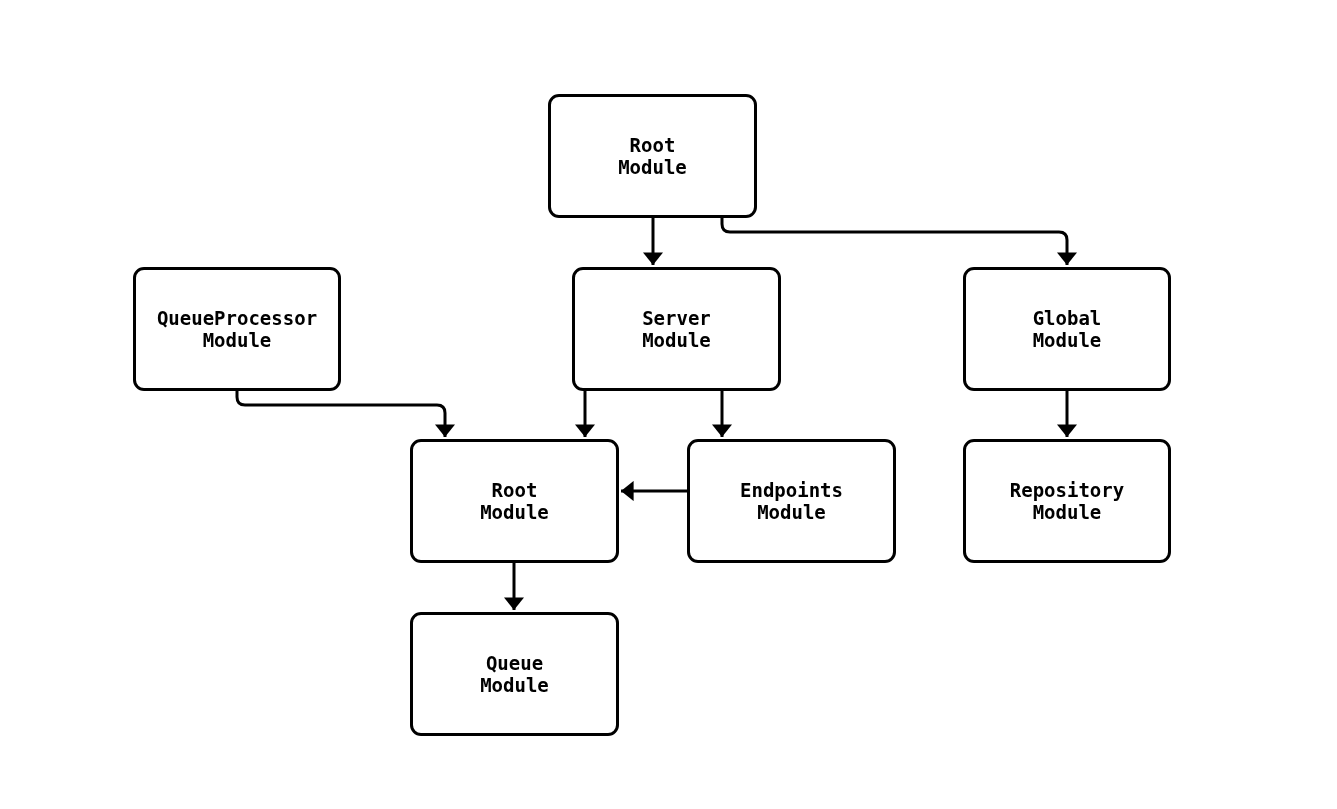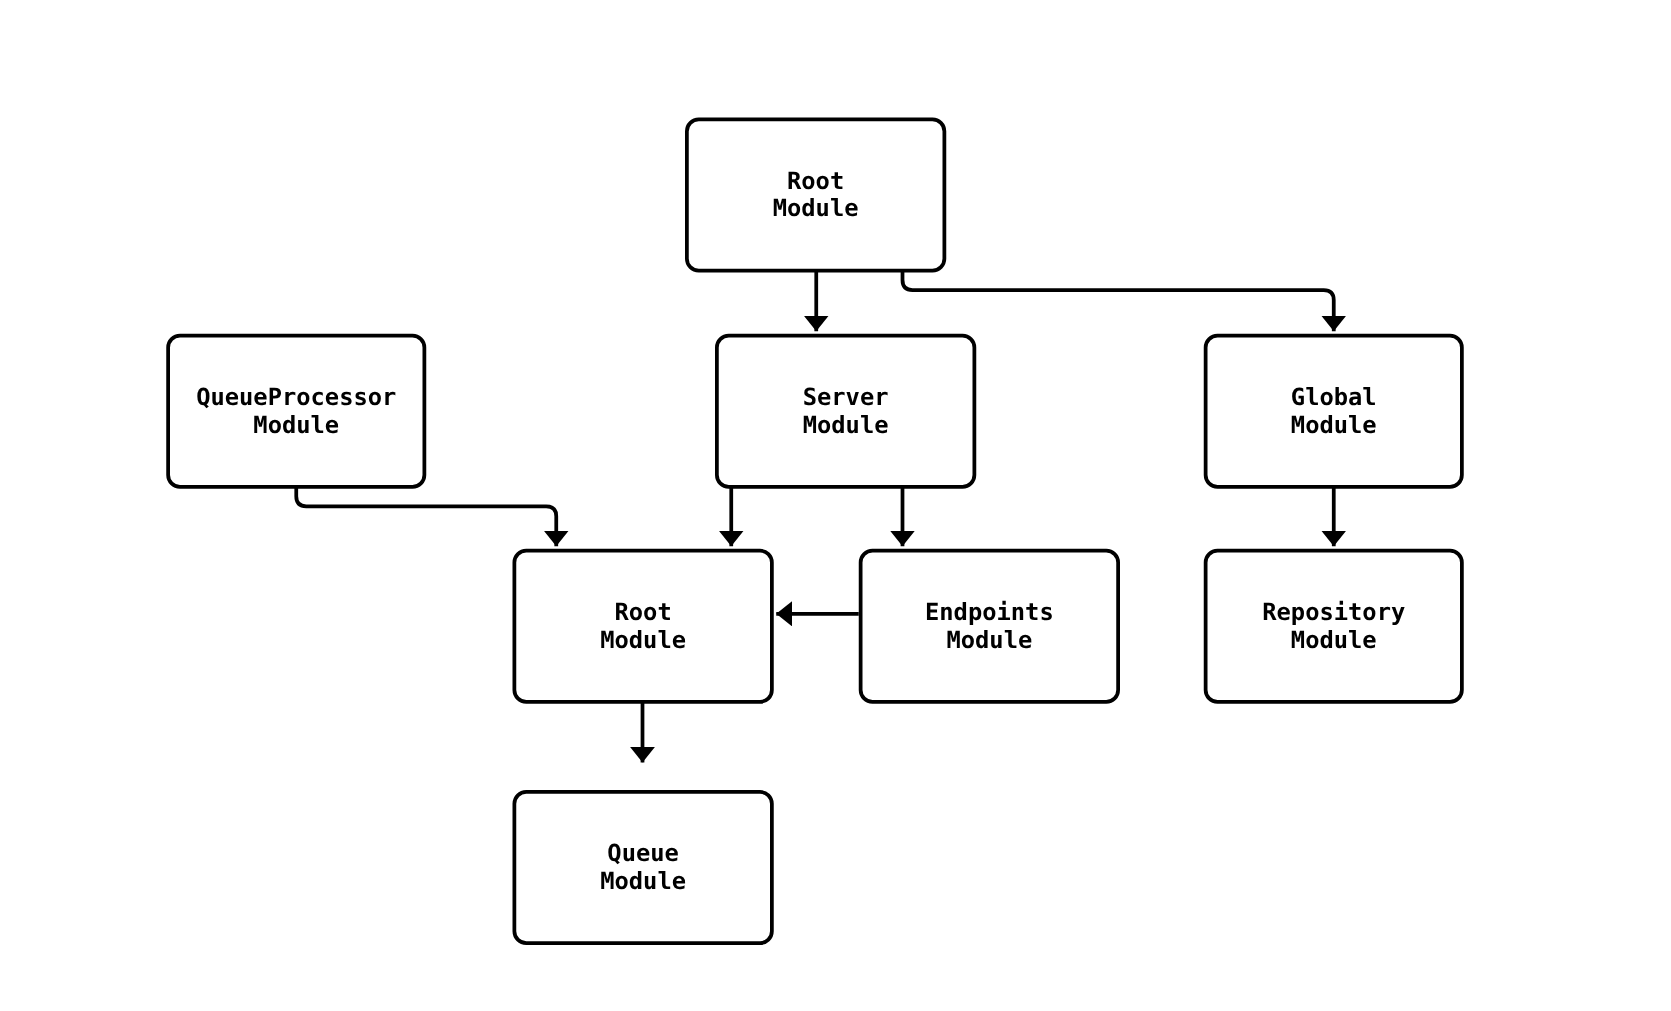--- a/index.html
+++ b/index.html
@@ -45,21 +45,21 @@
     color: #000000;
     white-space: nowrap;
   }
   #node-root        { left: 548px; top: 94px;  }
   #node-queueproc   { left: 133px; top: 267px; width: 208px; text-align: center; }
   #node-server      { left: 548px; top: 267px; margin-left: 24px; }
   #node-global      { left: 963px; top: 267px; width: 208px; justify-content: center; }
   #node-core        { left: 410px; top: 439px; }
   #node-endpoints   { left: 687px; top: 439px; text-align: center; }
   #node-repository  { left: 963px; top: 439px; width: 208px; }
-  #node-queue       { left: 410px; top: 612px; margin-top: 20px; }
+  #node-queue       { left: 410px; top: 612px; }
   .edge {
     stroke: #000000;
     stroke-width: 3;
     fill: none;
   }
 </style>
 </head>
 <body>
 
 <div id="canvas">

